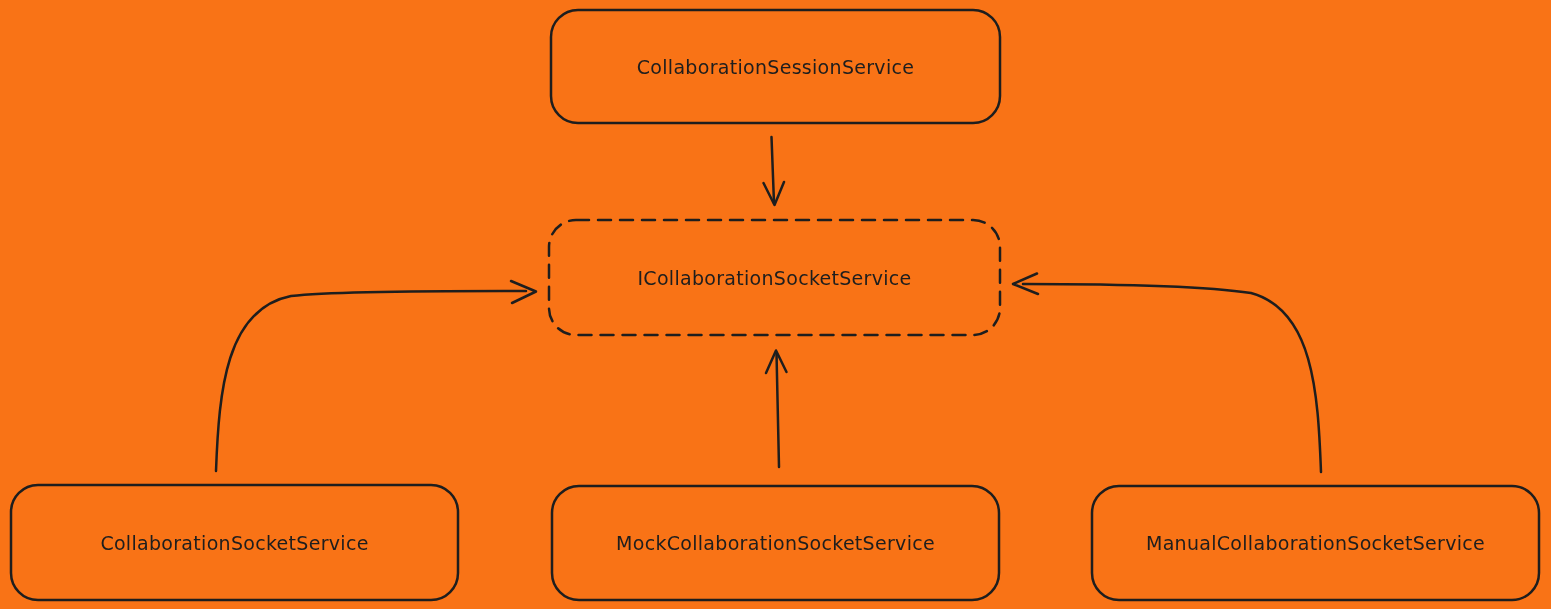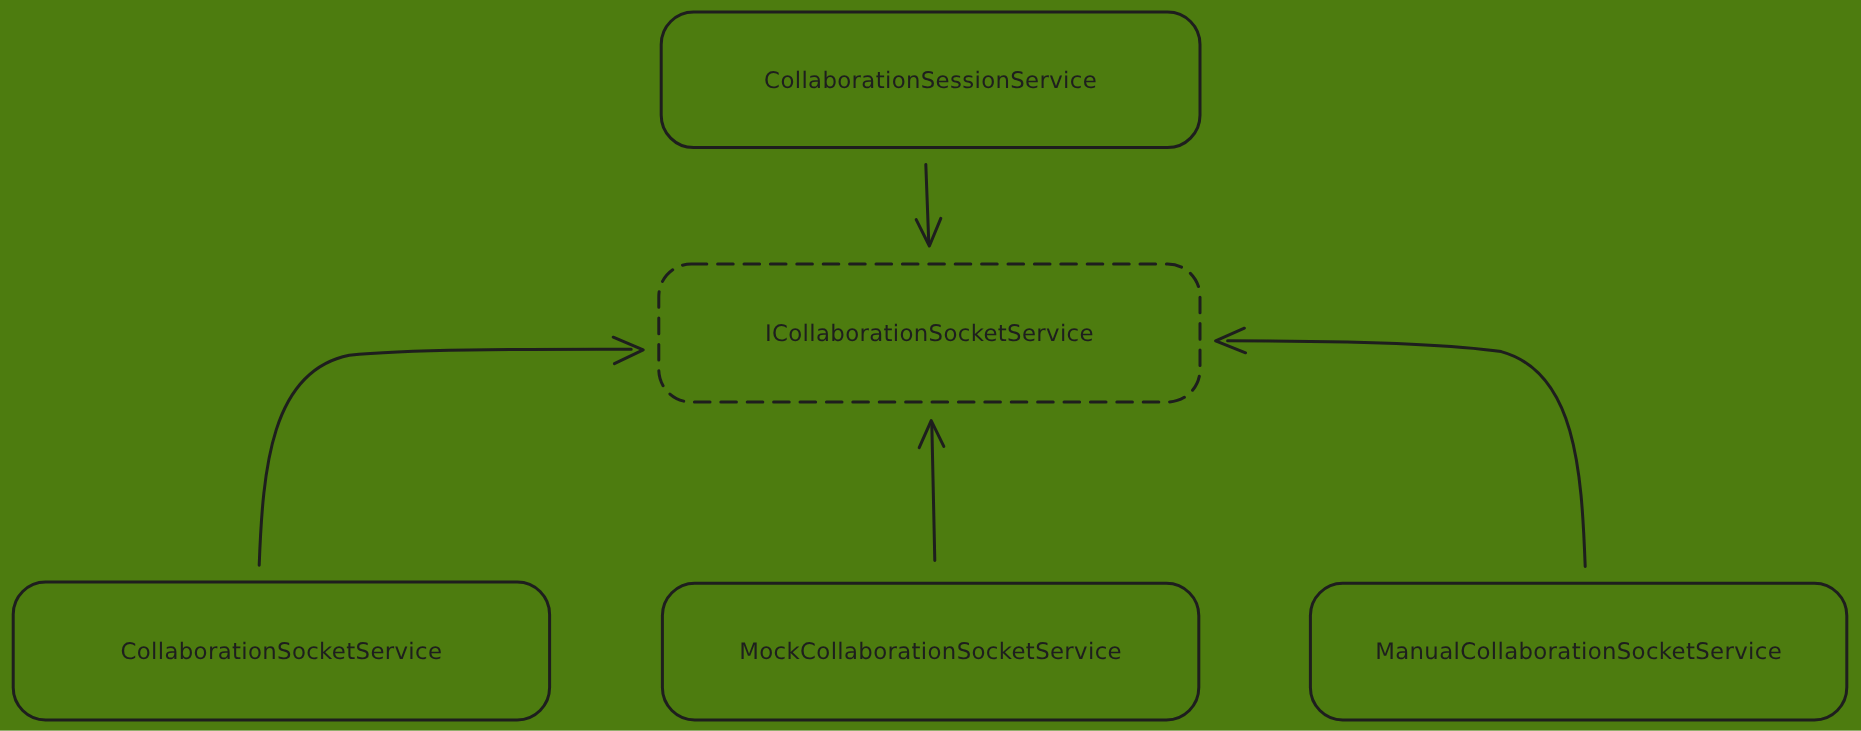--- a/index.html
+++ b/index.html
@@ -4,21 +4,21 @@
 <style>
   html, body {
     margin: 0;
     padding: 0;
     background: #ffffff;
   }
   .canvas {
     position: relative;
     width: 1551px;
     height: 609px;
-    background: #4d7c0f;
+    background: #f97316;
     overflow: hidden;
     font-family: "DejaVu Sans", "Liberation Sans", sans-serif;
   }
   .diagram-svg {
     position: absolute;
     left: 0;
     top: 0;
     width: 1551px;
     height: 609px;
   }

